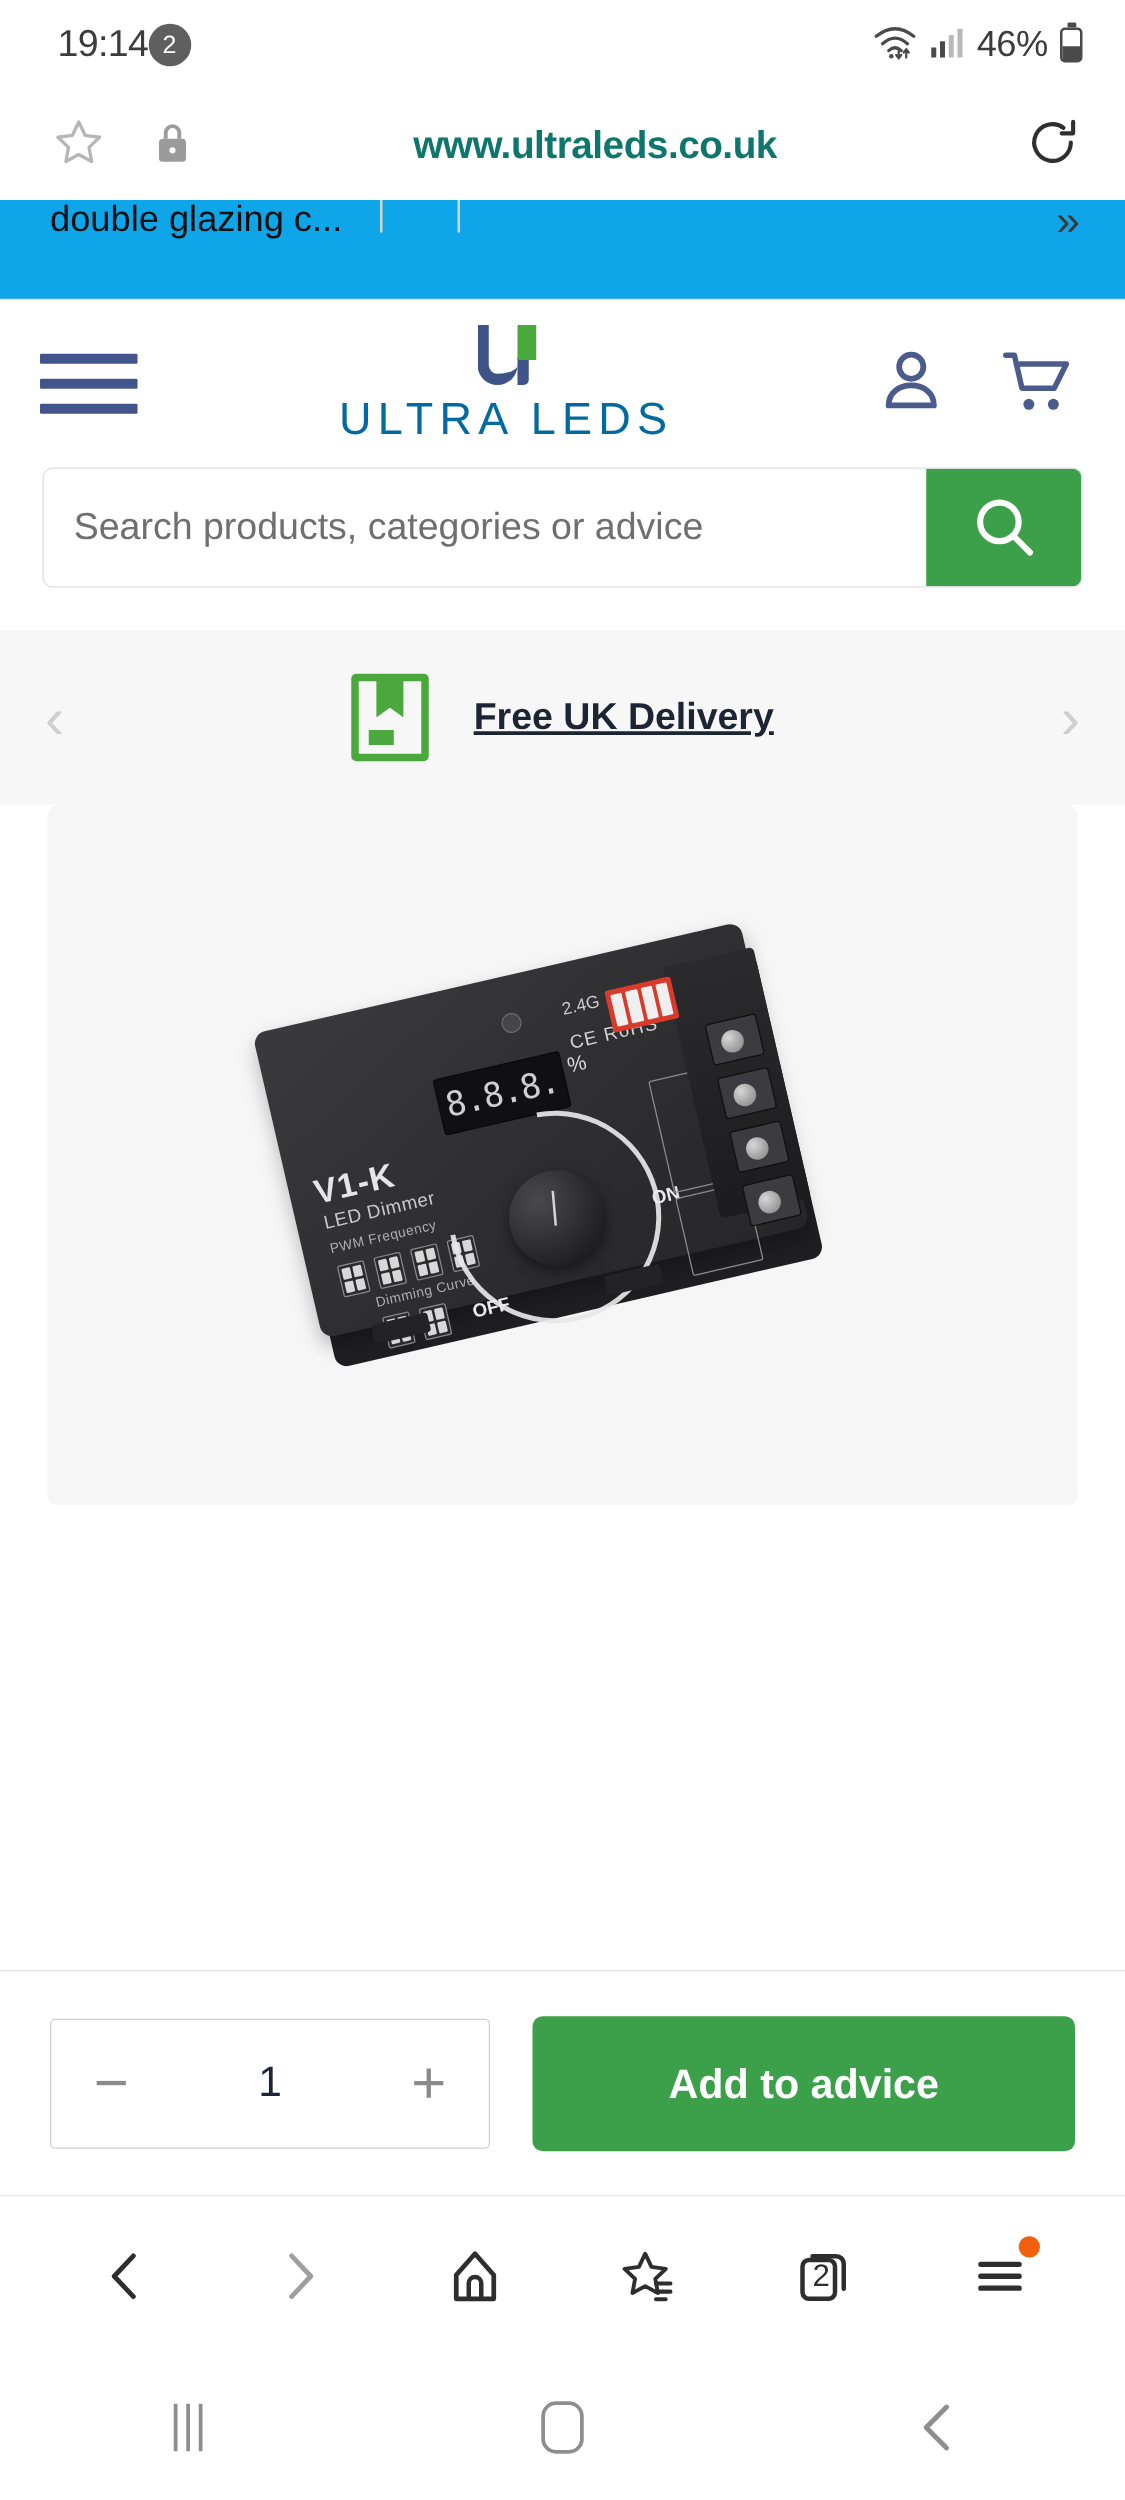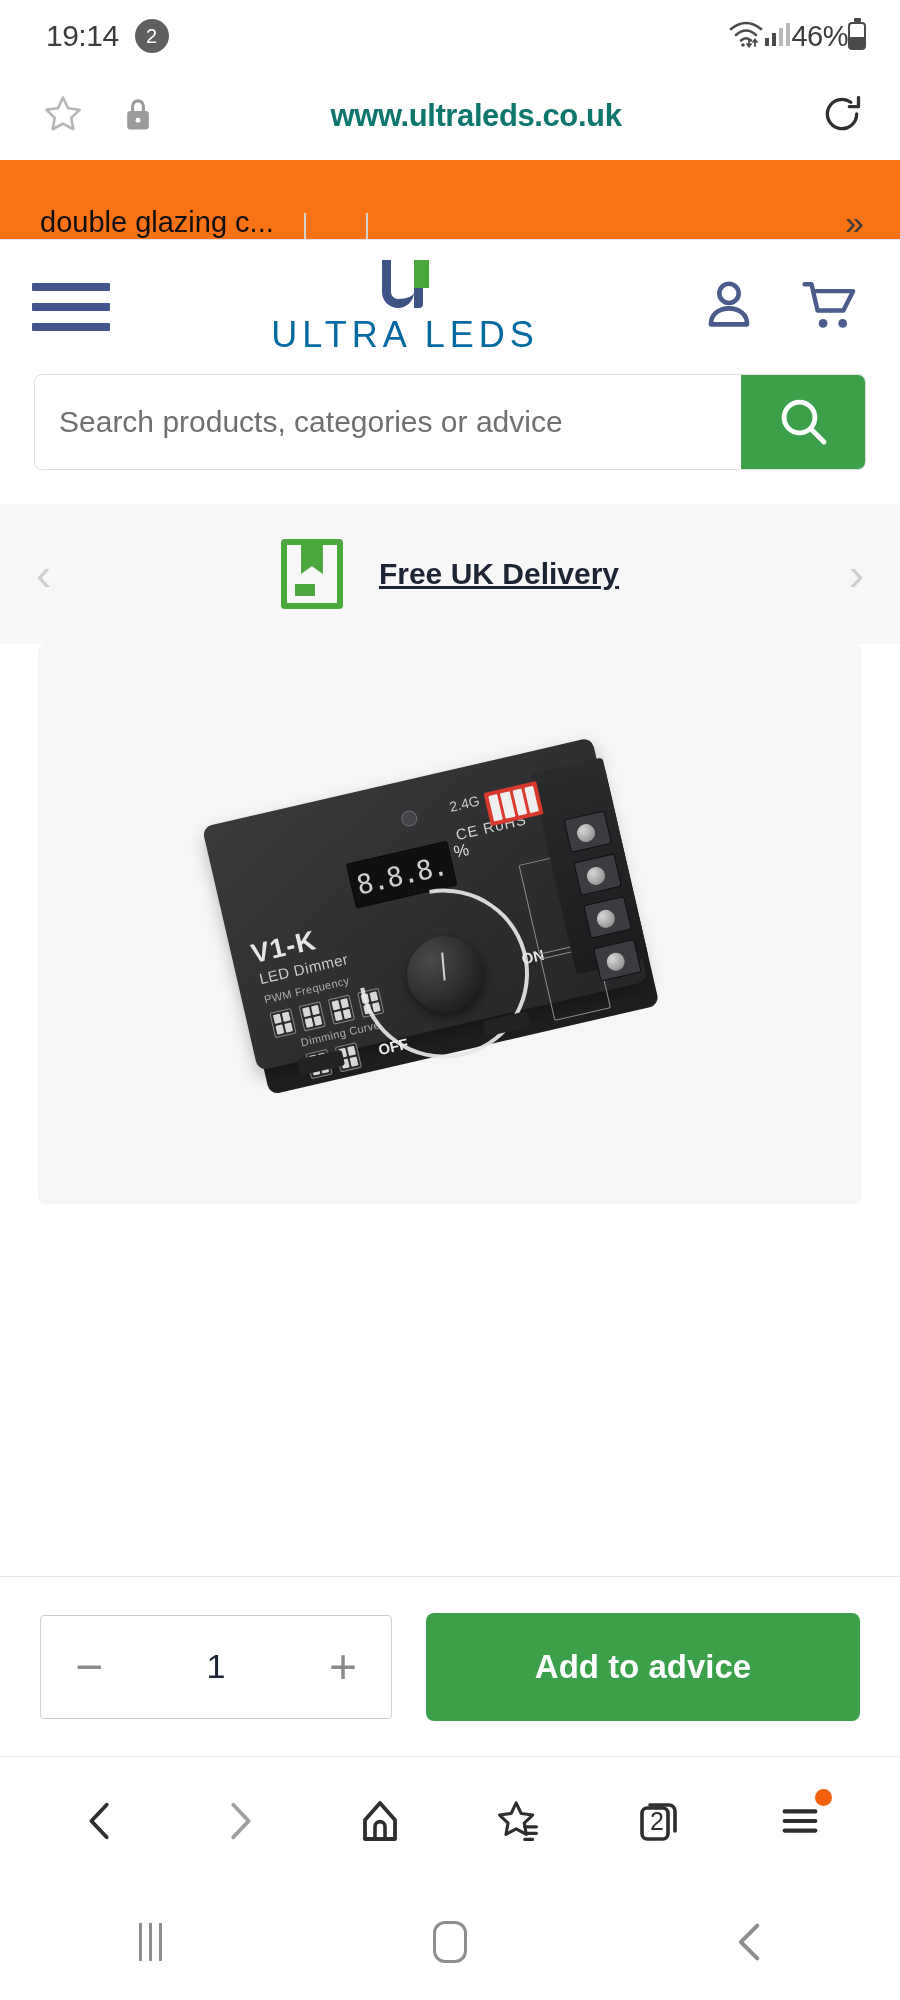--- a/index.html
+++ b/index.html
@@ -22,35 +22,35 @@
   
   .status-bar {
     height: 72px;
     display: flex;
     align-items: center;
     justify-content: space-between;
     padding: 0 34px 0 46px;
     background: #ffffff;
     flex: 0 0 auto;
   }
-  .status-left { display: flex; align-items: center; gap: 16px; }
+  .status-left { display: flex; align-items: center; }
   .status-time {
     font-size: 30px;
     color: #3c3c3c;
     letter-spacing: -0.5px;
   }
   .notif-badge {
     width: 34px; height: 34px;
     border-radius: 50%;
     background: #5f5f5f;
     color: #ffffff;
     font-size: 20px;
     display: flex; align-items: center; justify-content: center;
   }
-  .status-right { display: flex; align-items: center; gap: 0; }
+  .status-right { display: flex; align-items: center; gap: 10px; }
   .battery-pct { font-size: 29px; color: #3c3c3c; letter-spacing: -0.5px; }
   .batt-shape {
     width: 18px; height: 28px;
     border: 2.5px solid #4a4a4a;
     border-radius: 4px;
     position: relative;
     display: inline-block;
   }
   .batt-shape::before {
     content: "";
@@ -85,22 +85,22 @@
     font-weight: bold;
     color: #0f766e;
     letter-spacing: -0.4px;
     padding-right: 20px;
   }
 
   
   .tab-strip {
     height: 80px;
     display: flex;
-    align-items: flex-end;
-    background: #f97316;
+    align-items: flex-start;
+    background: #0ea5e9;
     border-bottom: 1.5px solid #e3e3e3;
     padding: 0 26px 0 40px;
     flex: 0 0 auto;
   }
   .tab-item {
     font-size: 29px;
     color: #101010;
     white-space: nowrap;
     overflow: hidden;
   }

